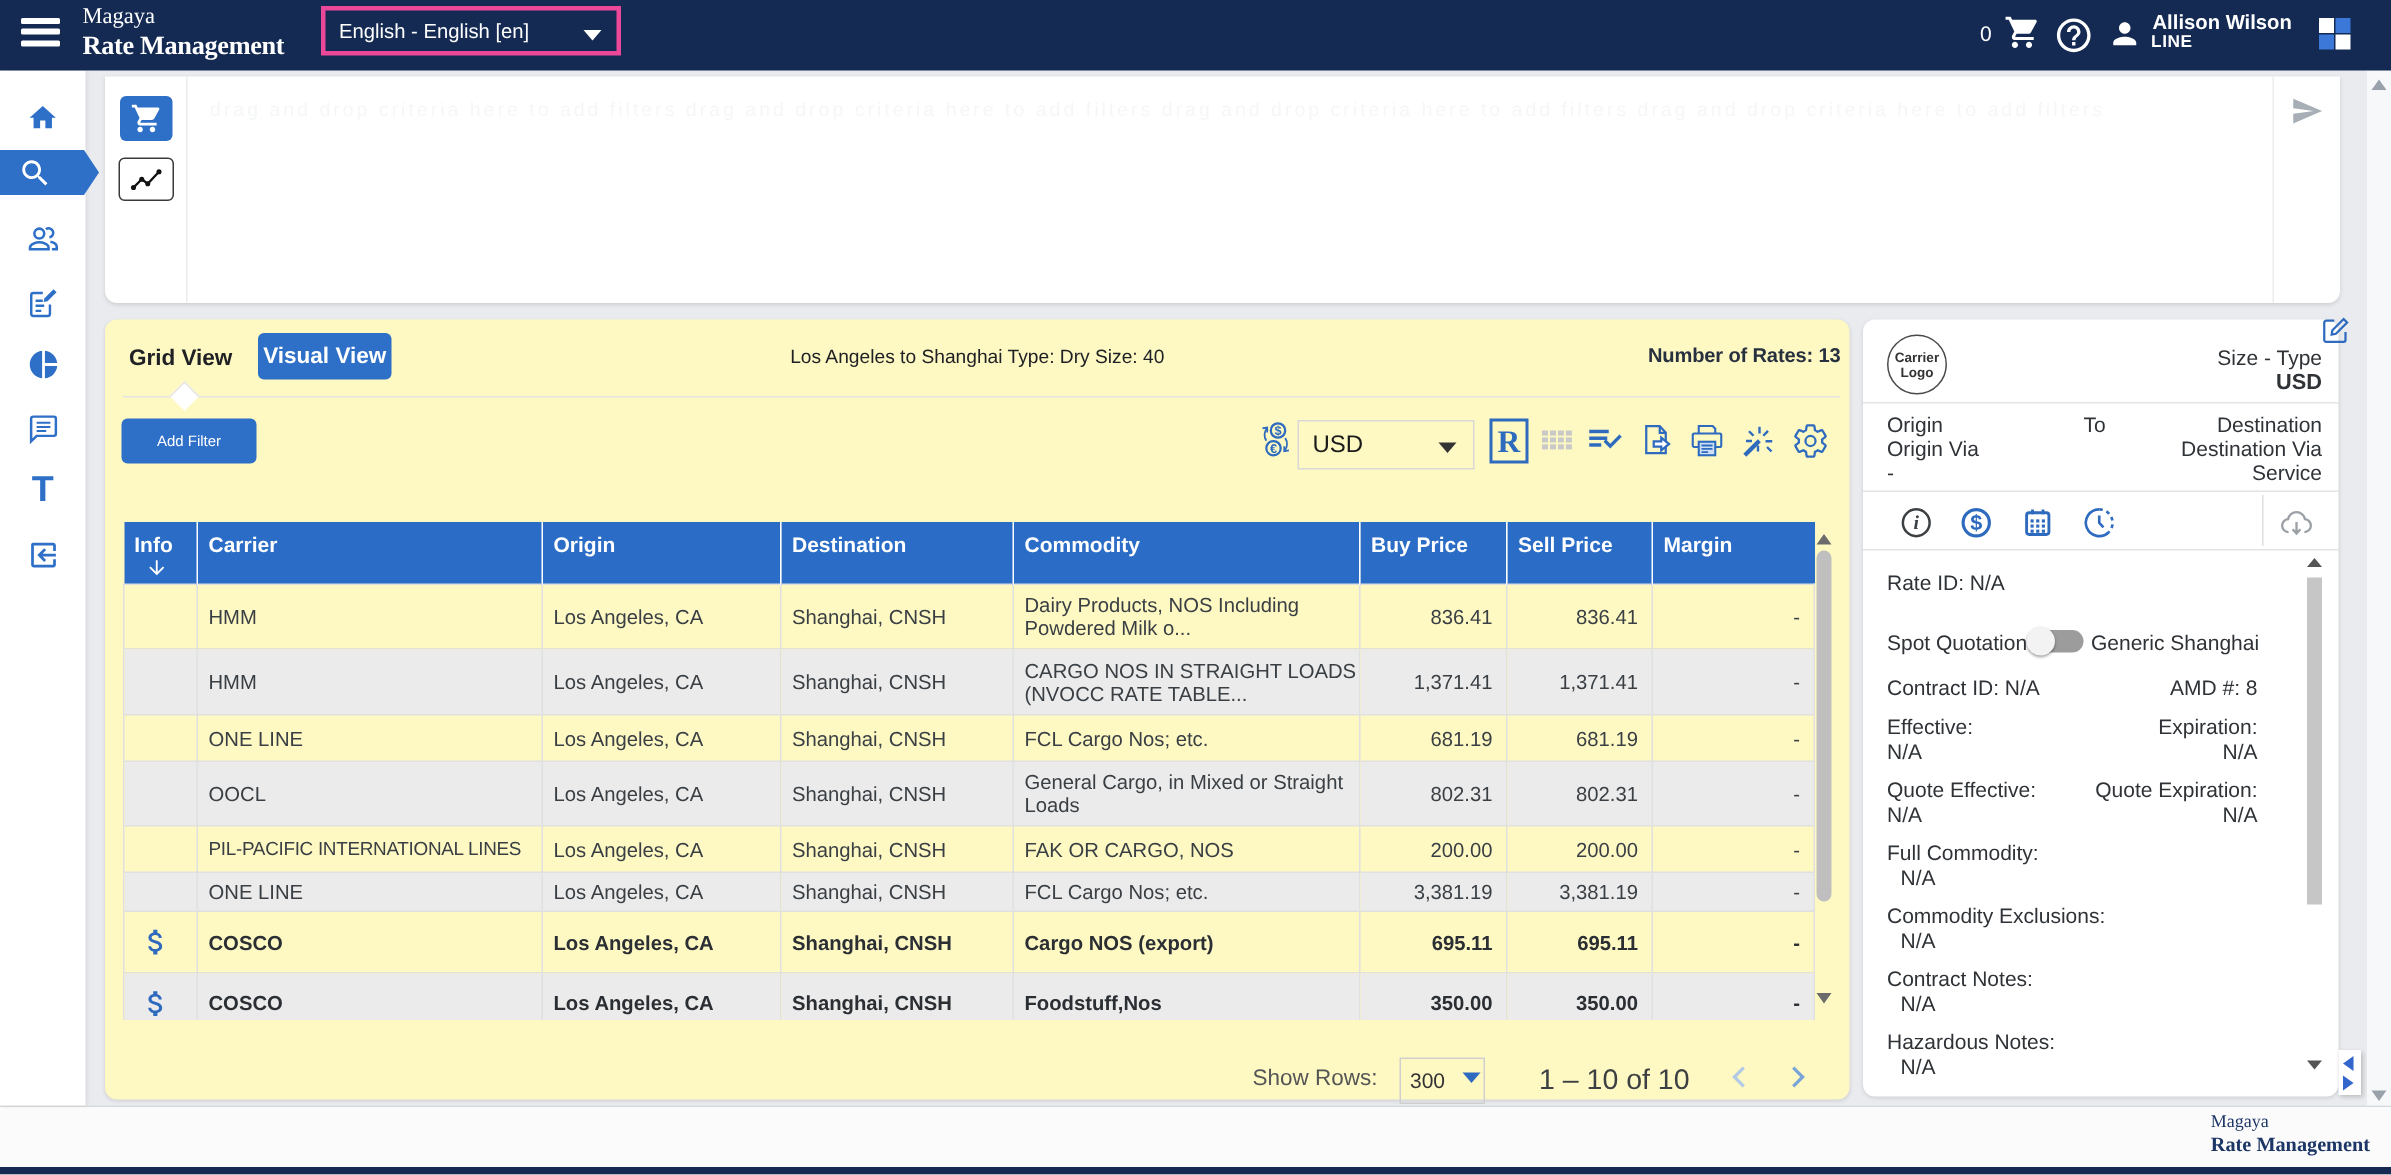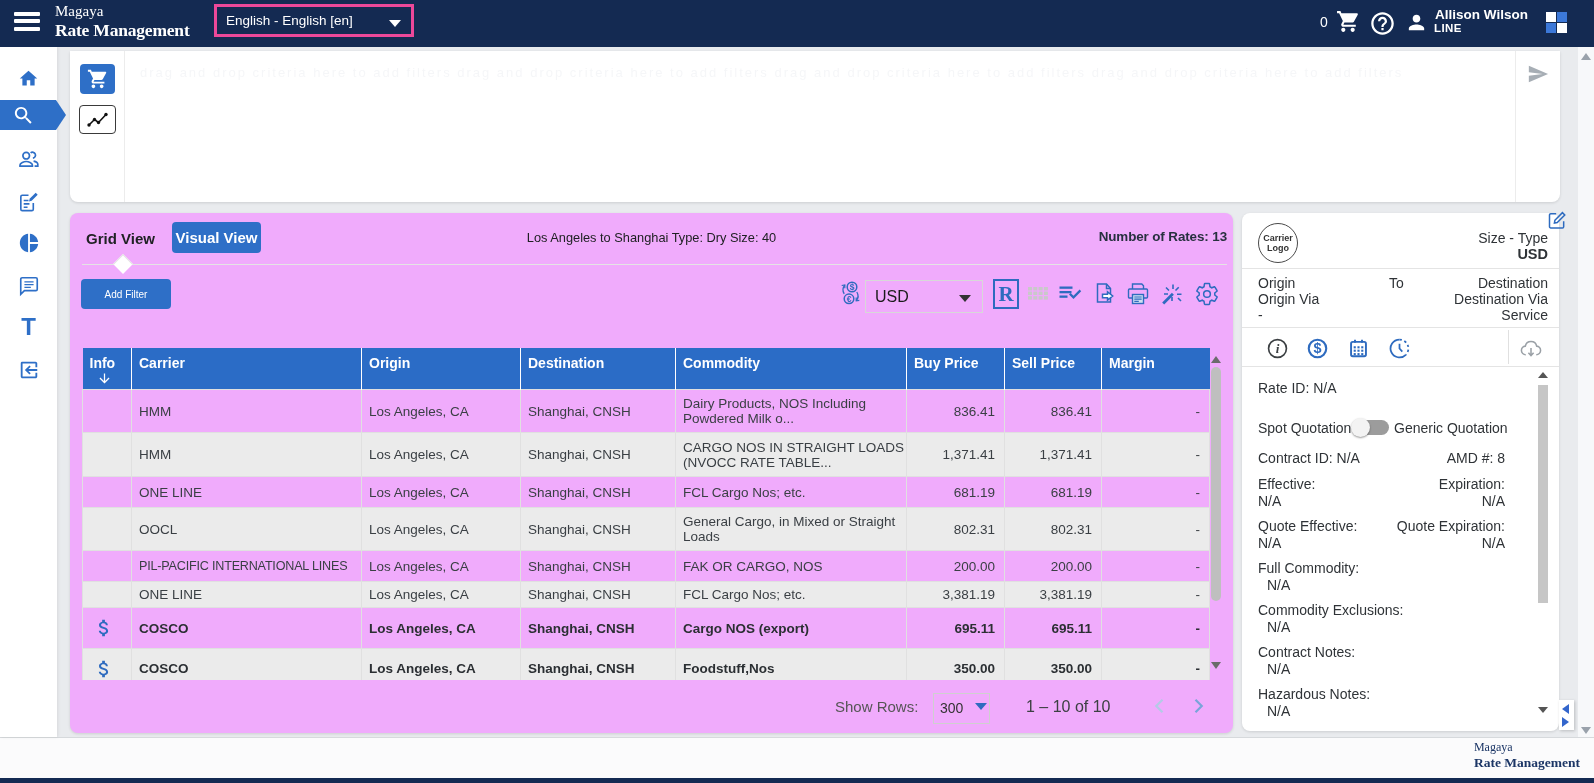--- a/index.html
+++ b/index.html
@@ -31,21 +31,21 @@
 #sbsel svg { position:absolute; left:12px; top:4px; }
 
 
 #topcard { position:absolute; left:70px; top:51px; width:1490px; height:151px; background:#fff; border-radius:0 0 8px 8px; box-shadow:0 1px 3px rgba(0,0,0,.12); }
 #topcard .vline1 { position:absolute; left:54px; top:0; width:1px; height:151px; background:#ececec; }
 #topcard .vline2 { position:absolute; left:1445px; top:0; width:1px; height:151px; background:#ececec; }
 #btncart { position:absolute; left:10px; top:13px; width:35px; height:30px; background:#2e6fc7; border-radius:4px; display:flex; align-items:center; justify-content:center; }
 #btntrend { position:absolute; left:9px; top:54px; width:37px; height:29px; background:#fff; border:1px solid #3a3a3a; border-radius:4px; display:flex; align-items:center; justify-content:center; }
 #sendicon { position:absolute; left:1457px; top:12px; }
 
-#gridcard { position:absolute; left:70px; top:213px; width:1163px; height:520px; background:#f0abfc; border-radius:8px; box-shadow:0 1px 3px rgba(0,0,0,.12); }
+#gridcard { position:absolute; left:70px; top:213px; width:1163px; height:520px; background:#fef9c3; border-radius:8px; box-shadow:0 1px 3px rgba(0,0,0,.12); }
 #rightpanel { position:absolute; left:1242px; top:213px; width:317px; height:518px; background:#fff; border-radius:8px; box-shadow:0 1px 3px rgba(0,0,0,.12); }
 
 
 .gv { position:absolute; left:16px; top:17px; font-size:15px; font-weight:bold; color:#202124; }
 .vvbtn { position:absolute; left:102px; top:9px; width:89px; height:31px; background:#2e6fc7; color:#fff; border-radius:4px; font-size:15px; font-weight:bold; display:flex; align-items:center; justify-content:center; }
 .routetext { position:absolute; left:0; top:17px; width:1163px; text-align:center; font-size:12.8px; color:#202124; }
 .numrates { position:absolute; right:6px; top:16px; font-size:13.4px; font-weight:bold; color:#27303f; letter-spacing:-0.1px; }
 .tabline { position:absolute; left:12px; top:51px; width:1145px; height:1px; background:#e4e4e4; }
 .tabnotch { position:absolute; left:46px; top:44px; width:14px; height:14px; background:#fff; border-top:1px solid #e4e4e4; border-left:1px solid #e4e4e4; transform:rotate(45deg); }
 .addfilter { position:absolute; left:11px; top:66px; width:90px; height:30px; background:#2e6fc7; color:#fff; border-radius:4px; font-size:10px; display:flex; align-items:center; justify-content:center; }
@@ -63,21 +63,21 @@
 td.c { white-space:normal; }
 tr.g td { background:#ebebeb; }
 td.num { text-align:right; padding-right:9px; }
 tr.bold td { font-weight:bold; padding-top:6px; padding-bottom:6px; color:#2b2f33; }
 td.dollar { text-align:center; padding-left:0; }
 td.dollar svg { vertical-align:middle; }
 
 #tscroll { position:absolute; left:1140px; top:141px; width:12px; height:330px; }
 
 
-#pager { position:absolute; left:0; top:480px; width:1163px; height:46px; font-size:15px; color:#3c4043; }
+#pager { position:absolute; left:0; top:492px; width:1163px; height:46px; font-size:15px; color:#3c4043; }
 
 
 #rightpanel { font-size:14px; color:#2f3337; }
 #editic { position:absolute; left:1547px; top:210px; z-index:5; }
 .clogo { position:absolute; left:16px; top:10px; width:40px; height:40px; border:1.6px solid #4a4a4a; border-radius:50%; display:flex; flex-direction:column; align-items:center; justify-content:center; font-size:9px; font-weight:bold; color:#333; line-height:10.5px; }
 .sizetype { position:absolute; right:11px; top:17px; text-align:right; font-size:14px; }
 .sizetype b { font-size:14.5px; }
 .rphr { position:absolute; left:0px; right:0px; height:1px; background:#e4e4e4; }
 .odline { position:absolute; left:16px; right:11px; font-size:14px; }
 .icorow { position:absolute; left:16px; top:122px; width:290px; height:28px; }
@@ -383,21 +383,21 @@
     <div style="position:absolute;left:1px;top:2px;width:0;height:0;border-left:5px solid transparent;border-right:5px solid transparent;border-bottom:7px solid #6b6b6b;"></div>
     <div style="position:absolute;left:1px;top:13px;width:10px;height:234px;background:#bfbfbf;border-radius:5px;"></div>
     <div style="position:absolute;left:1px;top:308px;width:0;height:0;border-left:5px solid transparent;border-right:5px solid transparent;border-top:7px solid #6b6b6b;"></div>
   </div>
 
   <div id="pager">
     <span style="position:absolute;left:765px;top:5px;color:#555;">Show Rows:</span>
     <span style="position:absolute;left:863px;top:0px;width:57px;height:31px;border:1px solid #cfcfcf;"></span>
     <span style="position:absolute;left:870px;top:7px;font-size:14px;color:#333;">300</span>
     <span style="position:absolute;left:905px;top:10px;width:0;height:0;border-left:6px solid transparent;border-right:6px solid transparent;border-top:7px solid #2e6bbf;"></span>
-    <span style="position:absolute;left:956px;top:5px;font-size:16px;color:#3c4043;">1 – 10 of 10</span>
+    <span style="position:absolute;left:956px;top:5px;font-size:19px;color:#3c4043;">1 – 10 of 10</span>
     <svg style="position:absolute;left:1080px;top:3px;" width="20" height="20" viewBox="0 0 24 24">
         <path fill="none" stroke="#b3cae6" stroke-width="2.6" d="M15 4.5L7.5 12l7.5 7.5"></path>
       </svg>
     <svg style="position:absolute;left:1118px;top:3px;" width="20" height="20" viewBox="0 0 24 24">
         <path fill="none" stroke="#79a4d9" stroke-width="2.6" d="M9 4.5l7.5 7.5L9 19.5"></path>
       </svg>
   </div>
 </div>
 
 <div id="rightpanel">
@@ -455,21 +455,21 @@
         <path d="M6.5 18.5a4.5 4.5 0 0 1-.4-8.98 6 6 0 0 1 11.8 0 4.5 4.5 0 0 1-.4 8.98"></path>
         <path d="M12 11.5v7.5M9.3 16.5l2.7 3 2.7-3"></path>
       </svg>
   </div>
   <div class="rphr" style="top:153px;"></div>
   <div id="rpbody">
     <div class="row" style="top:10px;">Rate ID: N/A</div>
     <div class="row" style="top:50px;">Spot Quotation
       <span style="position:absolute;left:95px;top:0px;width:36px;height:15px;background:#9c9c9c;border-radius:8px;"></span>
       <span style="position:absolute;left:93px;top:-2px;width:19px;height:19px;background:#f3f3f3;border-radius:50%;box-shadow:0 1px 2px rgba(0,0,0,.4);"></span>
-      <span style="position:absolute;left:136px;white-space:nowrap;">Generic Quotation</span>
+      <span style="position:absolute;left:136px;white-space:nowrap;">Generic Shanghai</span>
     </div>
     <div class="row" style="top:80px;">Contract ID: N/A<span style="float:right;">AMD #: 8</span></div>
     <div class="row" style="top:106px;">Effective:<span style="float:right;">Expiration:</span></div>
     <div class="row" style="top:123px;">N/A<span style="float:right;">N/A</span></div>
     <div class="row" style="top:148px;">Quote Effective:<span style="float:right;">Quote Expiration:</span></div>
     <div class="row" style="top:165px;">N/A<span style="float:right;">N/A</span></div>
     <div class="row" style="top:190px;">Full Commodity:</div>
     <div class="row" style="top:207px;padding-left:9px;">N/A</div>
     <div class="row" style="top:232px;">Commodity Exclusions:</div>
     <div class="row" style="top:249px;padding-left:9px;">N/A</div>

